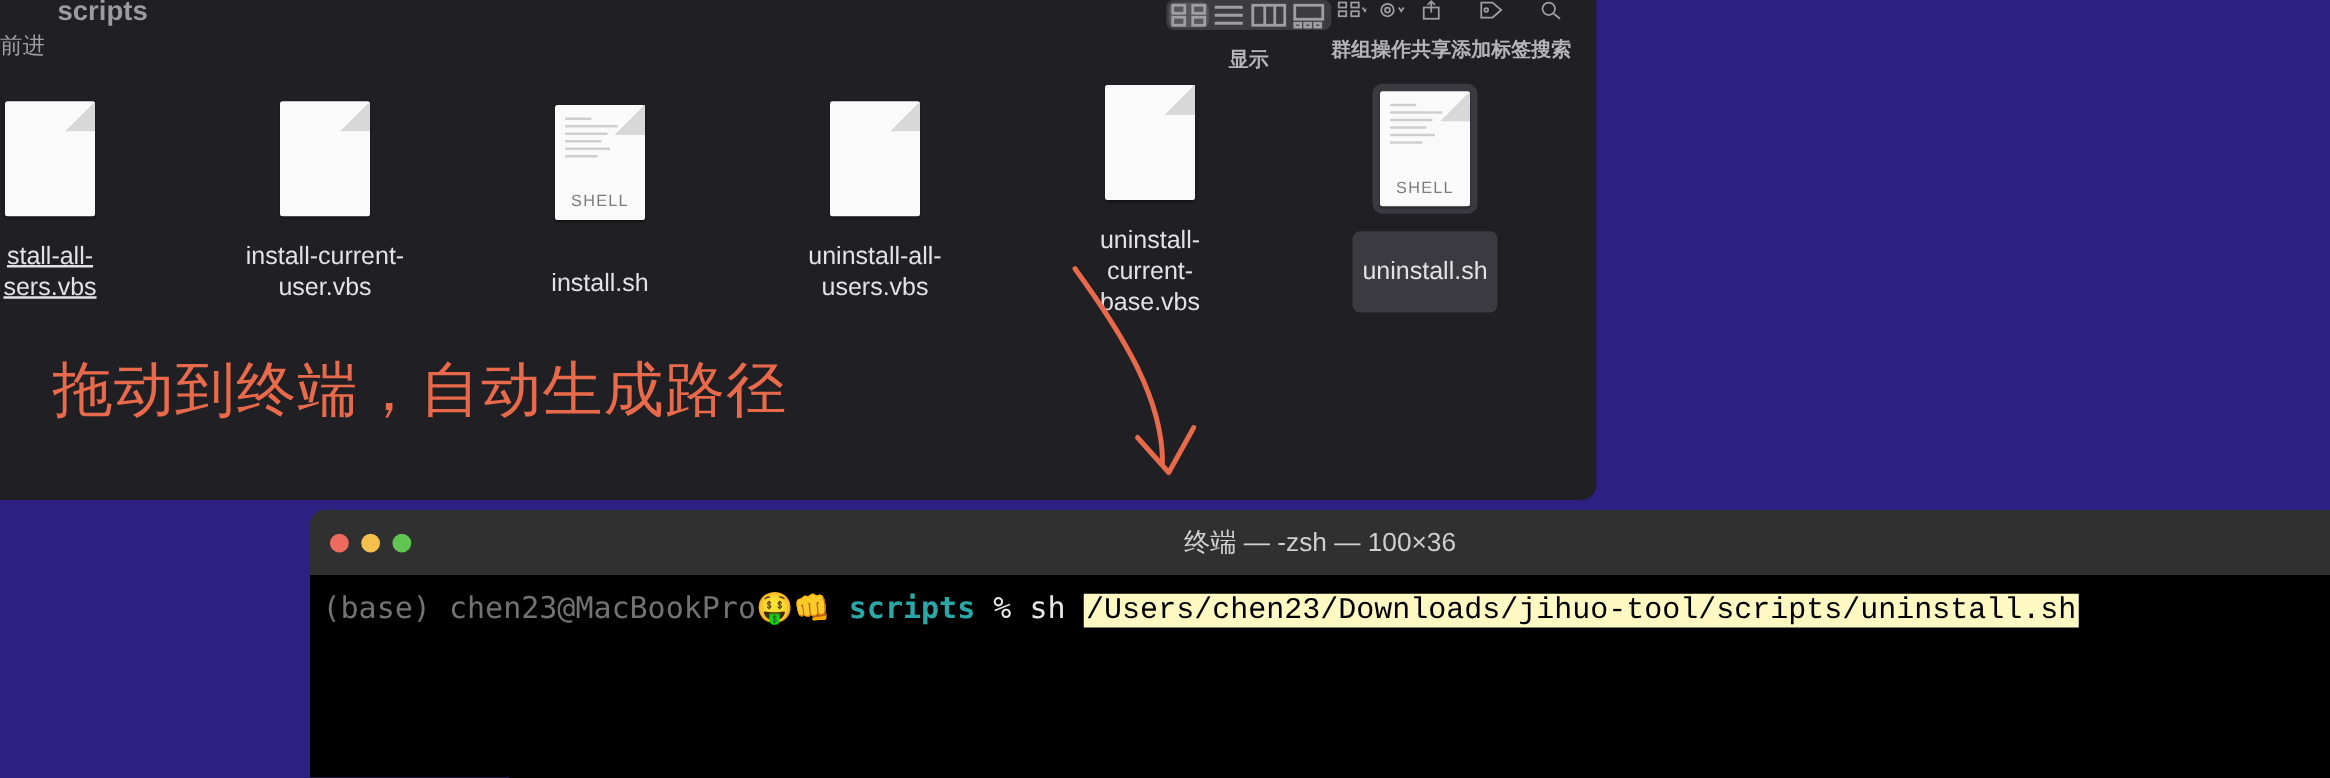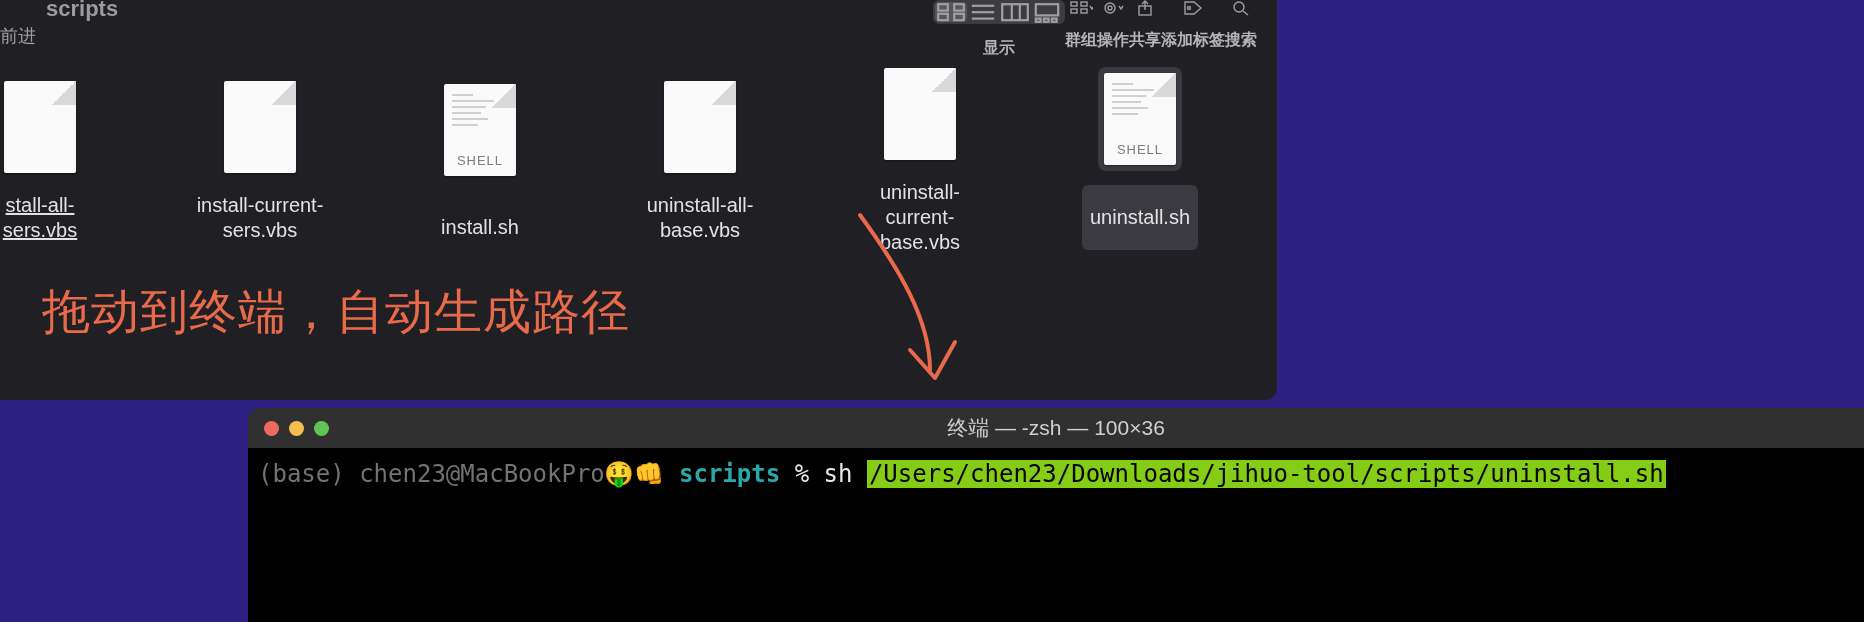--- a/index.html
+++ b/index.html
@@ -140,40 +140,40 @@
     position:absolute;
     left:248px; top:408px;
     right:0;
     width:1616px;
     height:214px;
     background:#2b2b2b;
     border-top-left-radius:12px;
     overflow:hidden;
   }
   .term-titlebar {
-    height:40px; background:#303030;
+    height:52px; background:#303030;
     display:flex; align-items:center;
     position:relative;
   }
   .traffic { position:absolute; left:16px; display:flex; gap:10px; }
   .traffic .dot { width:15px; height:15px; border-radius:50%; }
   .dot.red{background:#ec6a5e;} .dot.yellow{background:#f4bf4f;} .dot.green{background:#61c554;}
   .term-title { width:100%; text-align:center; font-size:21px; color:#cfcfd1; font-weight:500;}
   .term-body {
     background:#000; height:calc(100% - 40px);
     padding:12px 10px;
     font-family: "Menlo","Monaco","Consolas",monospace;
     font-size:24px;
     white-space:pre;
     overflow:hidden;
   }
   .tc-green{color:#737373;font-weight:normal;}
   .tc-cyan{color:#2aa8a8;font-weight:bold;}
   .tc-white{color:#e8e8e8;}
-  .tc-highlight{background:#84cc16;color:#000;padding:0 2px;}
+  .tc-highlight{background:#fef9c3;color:#000;padding:0 2px;font-family:Liberation Mono, monospace;}
 
   .stroke { stroke:#9f9fa3; stroke-width:1.4; fill:none; }
 </style>
 </head>
 <body>
 
 <div class="finder-window">
   <div class="finder-toolbar">
     <div class="nav-icons">前进</div>
     <div class="finder-title">scripts</div>
@@ -278,21 +278,21 @@
           <div class="file-icon"></div>
         </div>
         <div class="file-label" style="white-space: pre-line; text-decoration: underline;">stall-all-
 sers.vbs</div>
       </div>
       <div class="file-item">
         <div class="file-icon-wrap">
           <div class="file-icon"></div>
         </div>
         <div class="file-label" style="white-space: pre-line;">install-current-
-sers.vbs</div>
+user.vbs</div>
       </div>
       <div class="file-item">
         <div class="file-icon-wrap">
           <div class="file-icon shell">
             <div class="lines">
               <span></span>
               <span></span>
               <span></span>
               <span></span>
               <span></span>
@@ -301,21 +301,21 @@
             <div class="shell-text">SHELL</div>
           </div>
         </div>
         <div class="file-label" style="white-space: pre-line; margin-top: 33px;">install.sh</div>
       </div>
       <div class="file-item">
         <div class="file-icon-wrap">
           <div class="file-icon"></div>
         </div>
         <div class="file-label" style="white-space: pre-line;">uninstall-all-
-base.vbs</div>
+users.vbs</div>
       </div>
       <div class="file-item">
         <div class="file-icon-wrap">
           <div class="file-icon"></div>
         </div>
         <div class="file-label" style="white-space: pre-line;">uninstall-current-
 base.vbs</div>
       </div>
       <div class="file-item selected">
         <div class="file-icon-wrap">

